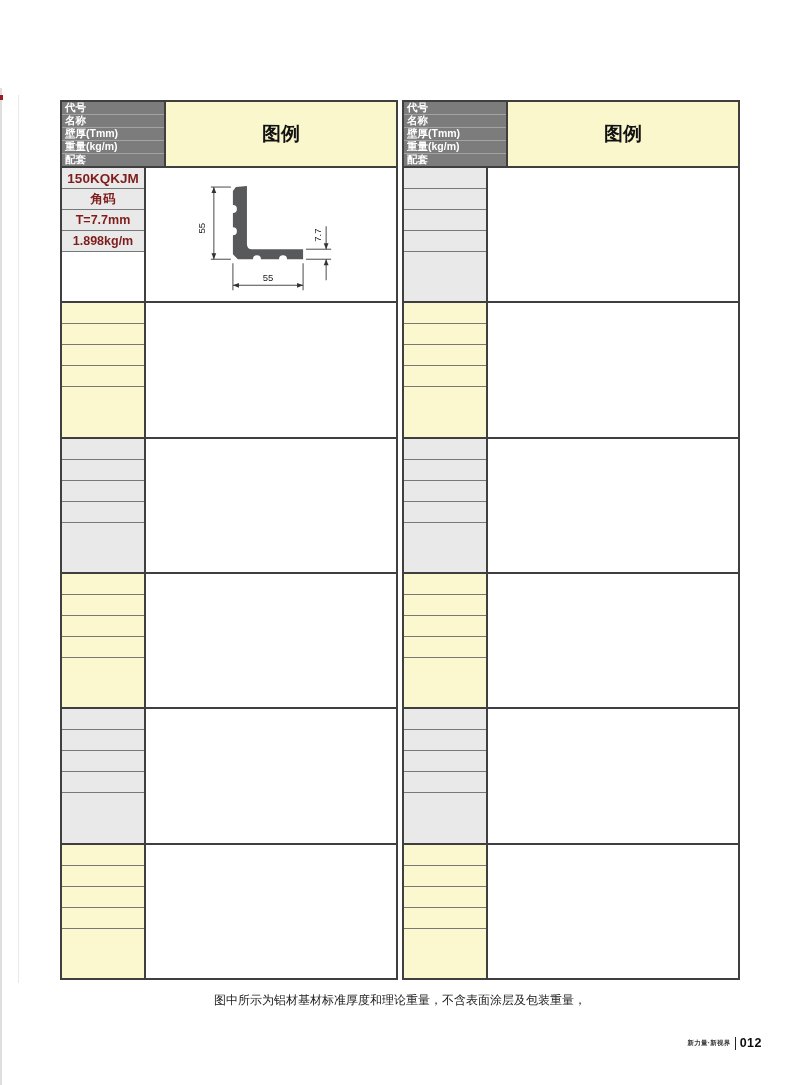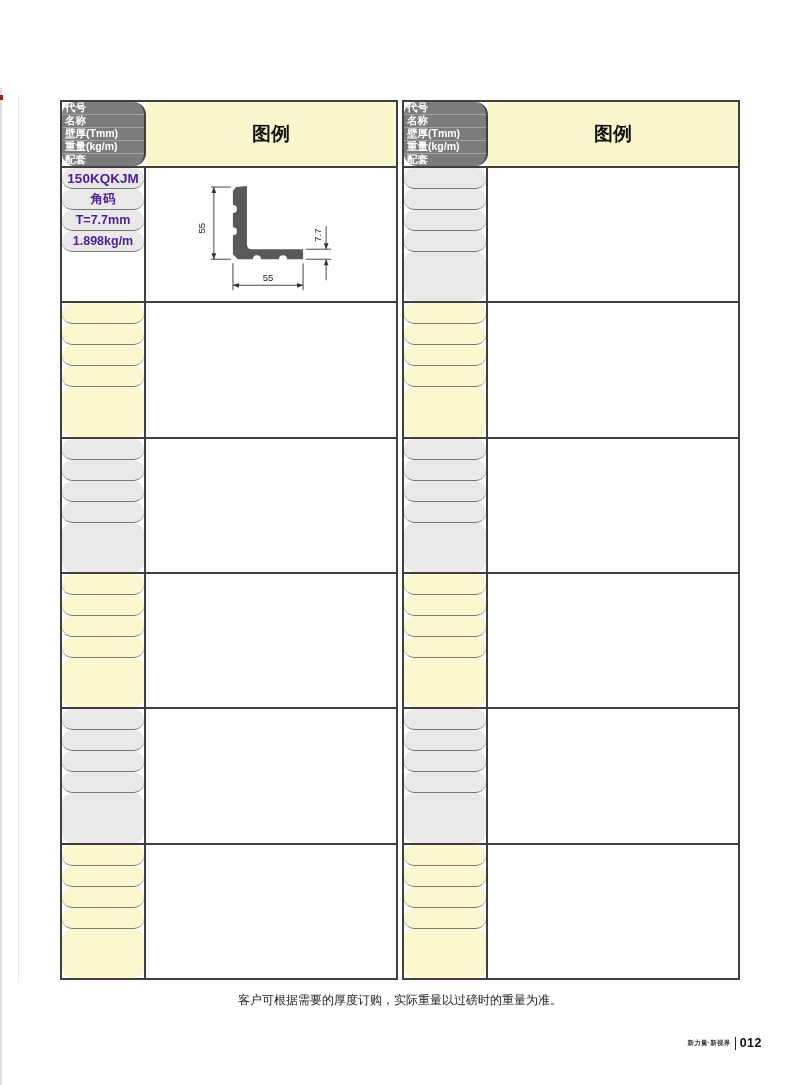--- a/index.html
+++ b/index.html
@@ -12,36 +12,36 @@
   .scan-dot   { position:absolute; left:0; top:95px; width:3px; height:5px; background:#9b1d1d; }
 
   
   .profile-table { position:absolute; top:100px; width:338px; height:880px;
                    border:2px solid #3f3f3f; background:#fff;
                    display:flex; flex-direction:column; }
   #left-table  { left:60px; }
   #right-table { left:402px; }
 
   .table-header { flex:none; height:66px; display:flex; border-bottom:2px solid #3f3f3f; }
-  .header-labels { flex:none; width:84px; display:flex; flex-direction:column;
-                   background:#7c7c7c; border-right:2px solid #3f3f3f;border-radius:13px; }
+  .header-labels { flex:none; width:104px; display:flex; flex-direction:column;
+                   background:#7c7c7c; border-right:2px solid #3f3f3f; }
   .header-label { flex:1; display:flex; align-items:center; padding:0 3px;
                   color:#ffffff; font-size:10.5px; font-weight:bold;
                   border-bottom:1px solid #a3a3a3; white-space:nowrap; overflow:hidden; }
   .header-label:last-child { border-bottom:none; }
   .legend-header { flex:1; background:#faf7cd; display:flex; align-items:center;
                    justify-content:center; font-size:19px; font-weight:bold; color:#111; }
 
   .block { flex:1; display:flex; border-bottom:2px solid #3f3f3f; }
   .block:last-child { border-bottom:none; }
   .block-labels { flex:none; width:84px; display:flex; flex-direction:column;
                   border-right:2px solid #3f3f3f; }
   .cell { flex:none; height:21px; display:flex; align-items:center; justify-content:center;
-          font-size:12.5px; font-weight:bold; color:#4c1d95;
-          border-bottom:1px solid #787878; white-space:nowrap;border-radius:10px; }
+          font-size:12.5px; font-weight:bold; color:#7f1d1d;
+          border-bottom:1px solid #787878; white-space:nowrap; }
   .cell.tall { height:auto; flex:1; border-bottom:none; }
   .cell.code-size { font-size:13.5px; }
   .gray  .cell { background:#e9e9e9; }
   .yellow .cell { background:#fbf8cf; }
   .block-legend { flex:1; background:#ffffff; position:relative; }
 
   .profile-svg { position:absolute; left:0; top:0; width:100%; height:100%; }
   .profile-svg line { stroke:#4a4a4a; stroke-width:1; }
   .profile-svg .arr { fill:#333; }
   .profile-svg text { font-size:9.5px; fill:#222; font-family:"Liberation Sans","DejaVu Sans",sans-serif; }
@@ -235,21 +235,21 @@
         <div class="cell"></div>
         <div class="cell"></div>
         <div class="cell"></div>
         <div class="cell tall"></div>
       </div>
       <div class="block-legend"></div>
     </div>
   </div>
 
   <div class="note">
-    <div>客户可根据需要的厚度订购，实际重量以过磅时的重量为准。</div>
+    <div>图中所示为铝材基材标准厚度和理论重量，不含表面涂层及包装重量，</div>
   </div>
 
   <div class="pagemark">
     <span class="brand">新力量·新视界</span>
     <span class="pagemark-sep"></span>
     <span class="pagenum">012</span>
   </div>
 
 </div>
 

